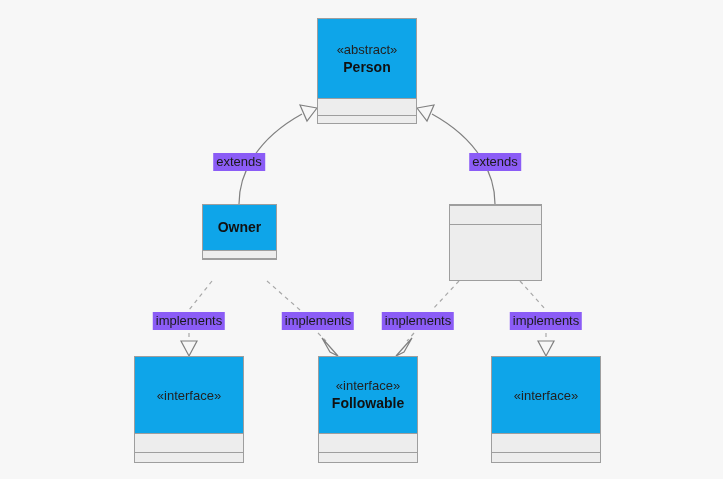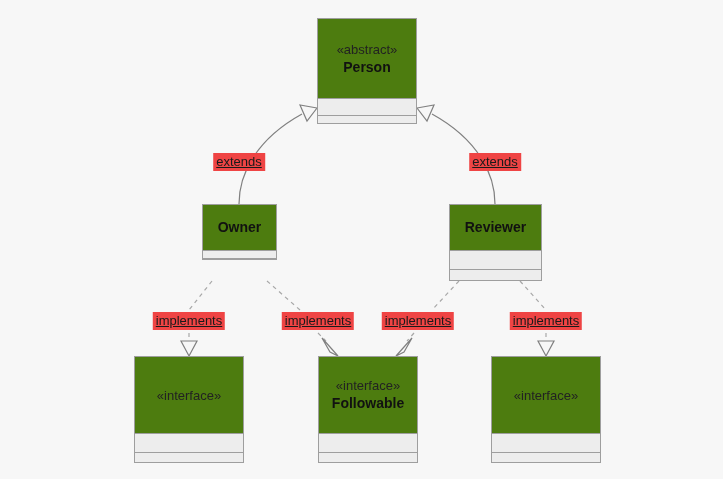--- a/index.html
+++ b/index.html
@@ -25,21 +25,21 @@
     position: absolute;
     left: 0;
     top: 0;
     width: 723px;
     height: 479px;
     pointer-events: none;
   }
   .node {
     position: absolute;
     box-sizing: border-box;
-    background: #4d7c0f;
+    background: #0ea5e9;
     border: 1.6px solid #9e9e9e;
     display: flex;
     flex-direction: column;
   }
   .node .hdr {
     flex: 1 1 auto;
     display: flex;
     flex-direction: column;
     align-items: center;
     justify-content: center;
@@ -57,28 +57,27 @@
     color: #111111;
     line-height: 19px;
     white-space: nowrap;
   }
   .node .compartment {
     border-top: 1.6px solid #9e9e9e;
     background: #ededed;
   }
   .edge-label {
     position: absolute;
-    background: #ef4444;
+    background: #8b5cf6;
     color: #1a1a1a;
     font-size: 13px;
     line-height: 16px;
     padding: 1px 3px;
     white-space: nowrap;
     transform: translate(-50%, -50%);
-    text-decoration: underline;
   }
 </style>
 </head>
 <body>
 
 <div id="canvas">
 
   <svg id="edges" viewBox="0 0 723 479" xmlns="http://www.w3.org/2000/svg">
 
     <g>
@@ -123,23 +122,20 @@
 
   <div class="node" style="left:202px; top:204px; width:75px; height:56px;">
     <div class="hdr" style="height:41px; flex:0 0 41px;">
       <div class="nm">Owner</div>
     </div>
     <div class="compartment" style="height:18px;"></div>
     <div class="compartment" style="flex:1 1 auto;"></div>
   </div>
 
   <div class="node" style="left:449px; top:204px; width:93px; height:77px;">
-    <div class="hdr" style="height:41px; flex:0 0 41px;">
-      <div class="nm">Reviewer</div>
-    </div>
     <div class="compartment" style="height:18px;"></div>
     <div class="compartment" style="flex:1 1 auto;"></div>
   </div>
 
   <div class="node" style="left:134px; top:356px; width:110px; height:107px;">
     <div class="hdr" style="height:72px; flex:0 0 72px;">
       <div class="stereo">«interface»</div>
     </div>
     <div class="compartment" style="height:18px;"></div>
     <div class="compartment" style="flex:1 1 auto;"></div>

